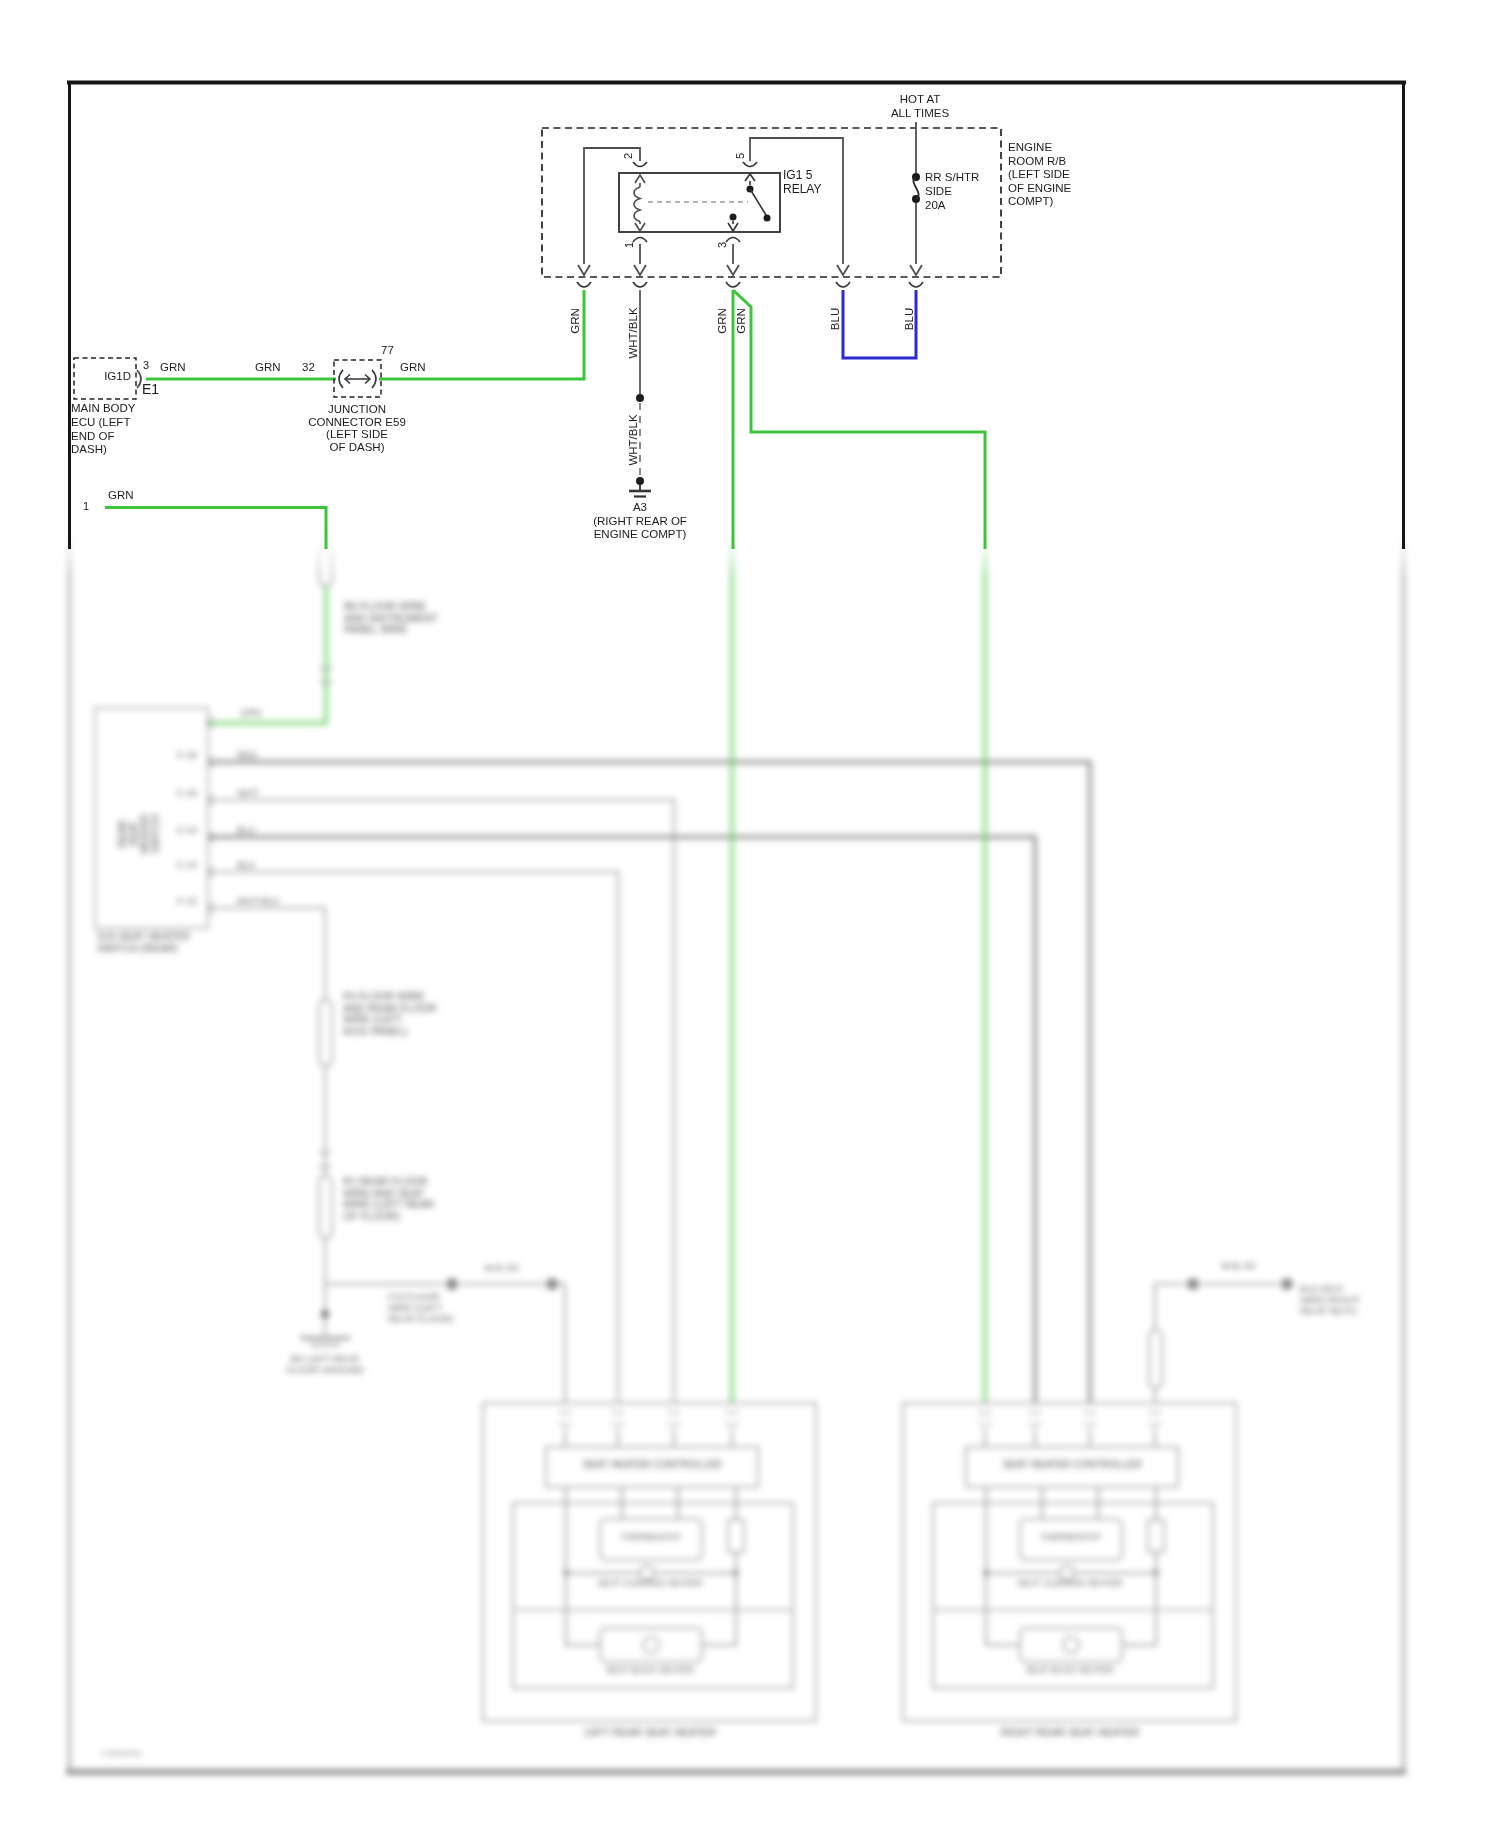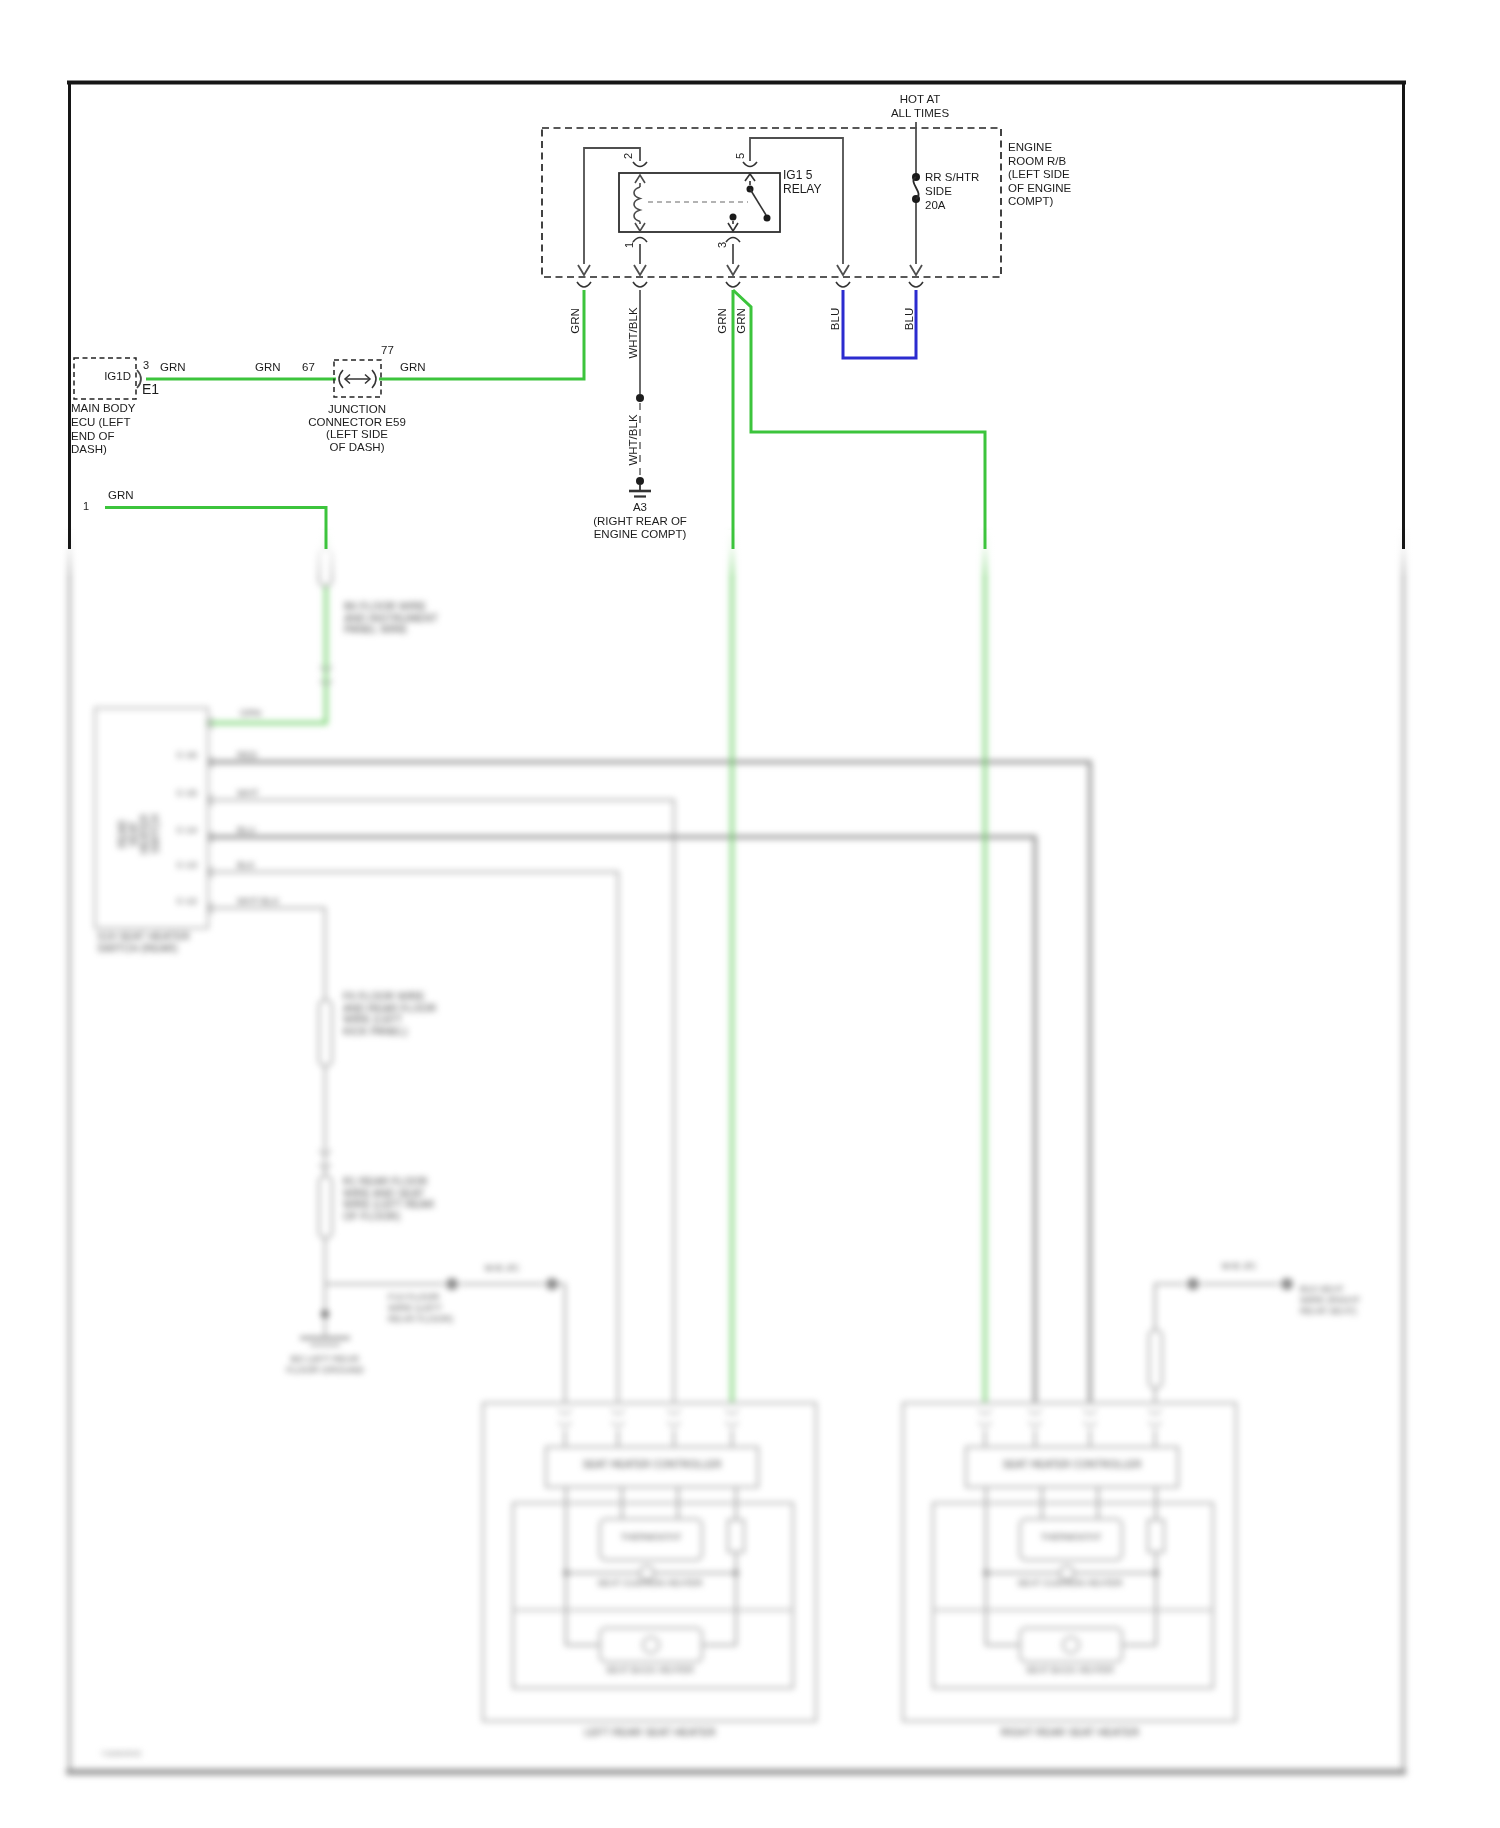--- a/index.html
+++ b/index.html
@@ -334,21 +334,21 @@
   <div class="lbl rgt sharp-text" style="left:81px;top:370px;width:50px;">IG1D</div>
   <div class="lbl sharp-text" style="left:143px;top:359px;font-size:11px;">3</div>
   <div class="lbl sharp-text" style="left:142px;top:383px;font-size:14px;">E1</div>
   <div class="lbl sharp-text" style="left:71px;top:402px;line-height:13.8px;">MAIN BODY
 ECU (LEFT
 END OF
 DASH)</div>
 
   <div class="lbl sharp-text" style="left:160px;top:361px;">GRN</div>
   <div class="lbl sharp-text" style="left:255px;top:361px;">GRN</div>
-  <div class="lbl sharp-text" style="left:302px;top:361px;">67</div>
+  <div class="lbl sharp-text" style="left:302px;top:361px;">32</div>
   <div class="lbl sharp-text" style="left:381px;top:344px;">77</div>
   <div class="lbl sharp-text" style="left:400px;top:361px;">GRN</div>
   <div class="lbl ctr sharp-text" style="left:287px;top:403px;width:140px;line-height:12.6px;">JUNCTION
 CONNECTOR E59
 (LEFT SIDE
 OF DASH)</div>
 
   <div class="lbl ctr sharp-text" style="left:570px;top:501px;width:140px;">A3
 (RIGHT REAR OF
 ENGINE COMPT)</div>

